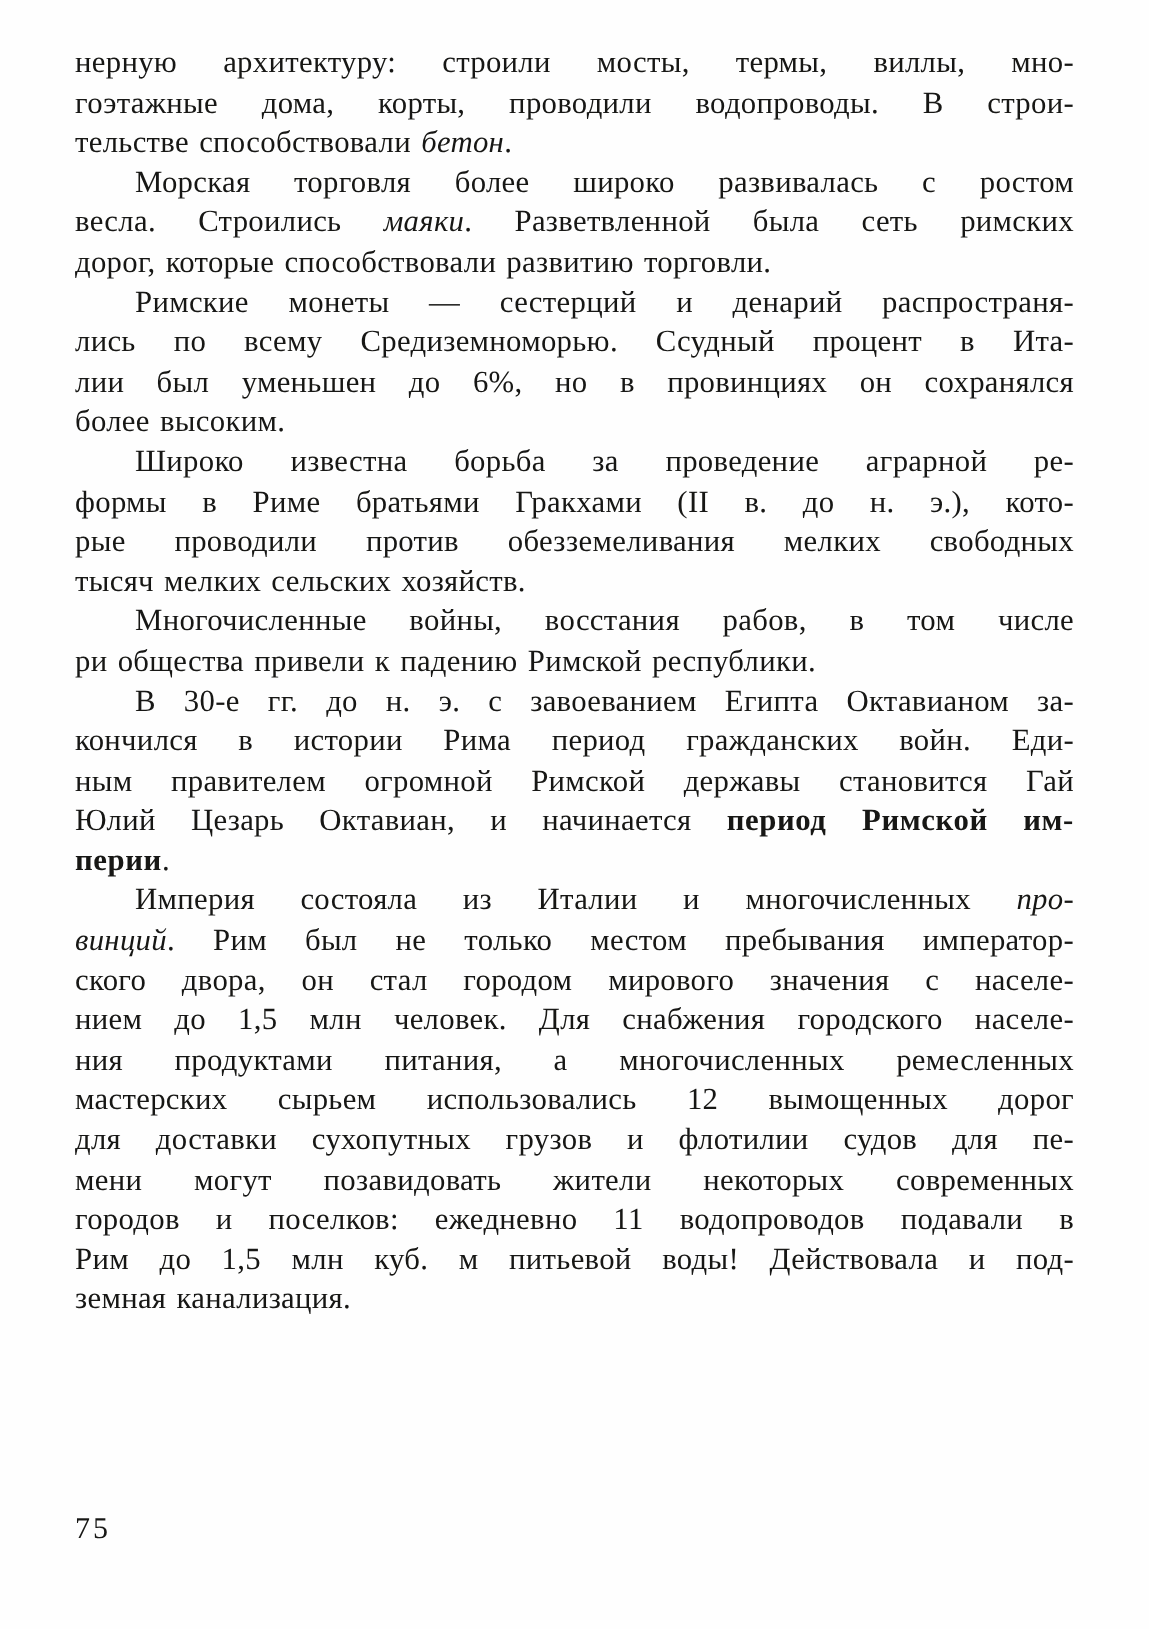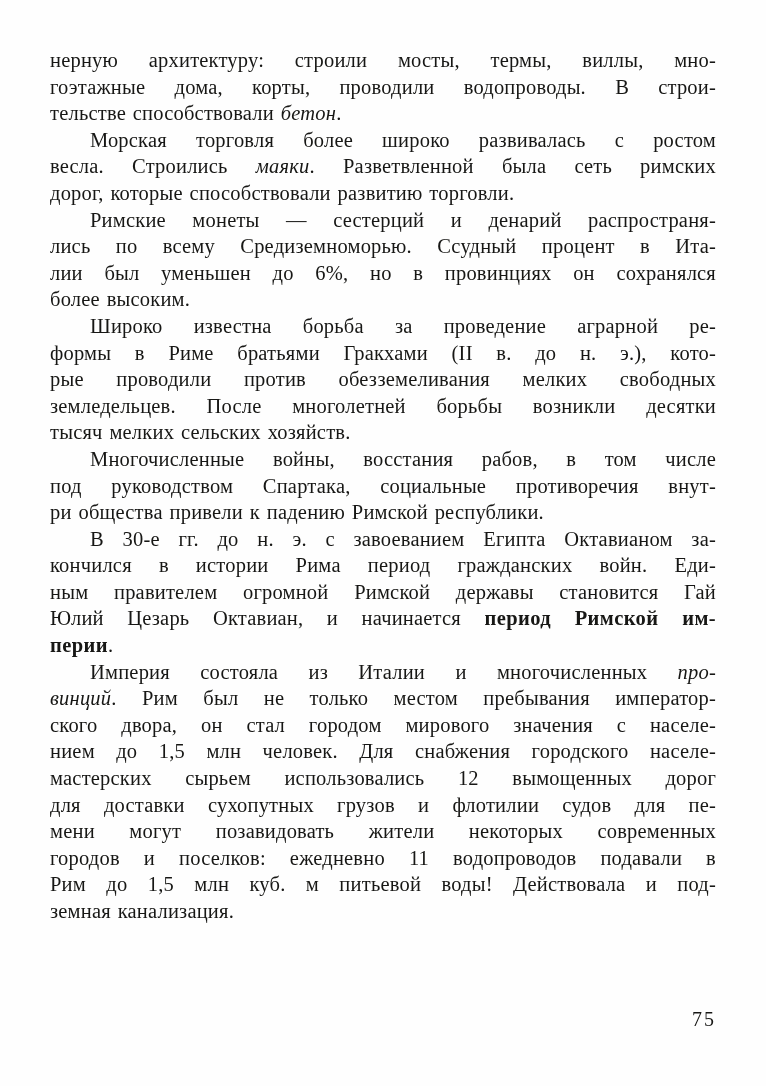--- a/index.html
+++ b/index.html
@@ -12,21 +12,21 @@
     width: 766px;
     height: 1086px;
     background: #fefefe;
     overflow: hidden;
     font-family: "Liberation Serif", "DejaVu Serif", serif;
     color: #171715;
   }
   .text-block {
     position: absolute;
     left: 50px;
-    top: 47px;
+    top: 29px;
     width: 666px;
     font-size: 20.5px;
     line-height: 26.6px;
     letter-spacing: 0.2px;
     word-spacing: 1.5px;
   }
   .line {
     text-align: justify;
     text-align-last: justify;
     text-justify: inter-word;
@@ -38,21 +38,21 @@
   .line.indent {
     text-indent: 40px;
   }
   .it { font-style: italic; }
   .bd { font-weight: bold; letter-spacing: 0.4px; }
   .page-number {
     position: absolute;
     top: 1008px;
     left: 50px;
     width: 666px;
-    text-align: right;
+    text-align: left;
     font-size: 20px;
     letter-spacing: 2px;
   }
 </style>
 </head>
 <body>
 
 <div class="scan-page">
   <div class="text-block">
       <div class="line"><span>нерную архитектуру: строили мосты, термы, виллы, мно-</span></div>
@@ -61,34 +61,33 @@
       <div class="line indent"><span>Морская торговля более широко развивалась с ростом</span></div>
       <div class="line"><span>весла. Строились </span><span class="it">маяки</span><span>. Разветвленной была сеть римских</span></div>
       <div class="line last"><span>дорог, которые способствовали развитию торговли.</span></div>
       <div class="line indent"><span>Римские монеты — сестерций и денарий распространя-</span></div>
       <div class="line"><span>лись по всему Средиземноморью. Ссудный процент в Ита-</span></div>
       <div class="line"><span>лии был уменьшен до 6%, но в провинциях он сохранялся</span></div>
       <div class="line last"><span>более высоким.</span></div>
       <div class="line indent"><span>Широко известна борьба за проведение аграрной ре-</span></div>
       <div class="line"><span>формы в Риме братьями Гракхами (II в. до н. э.), кото-</span></div>
       <div class="line"><span>рые проводили против обезземеливания мелких свободных</span></div>
-      <div class="line"><span>земледельцев. После многолетней борьбы возникли десятки</span></div>
       <div class="line last"><span>тысяч мелких сельских хозяйств.</span></div>
       <div class="line indent"><span>Многочисленные войны, восстания рабов, в том числе</span></div>
-      <div class="line"><span>под руководством Спартака, социальные противоречия внут-</span></div>
       <div class="line last"><span>ри общества привели к падению Римской республики.</span></div>
       <div class="line indent"><span>В 30-е гг. до н. э. с завоеванием Египта Октавианом за-</span></div>
       <div class="line"><span>кончился в истории Рима период гражданских войн. Еди-</span></div>
       <div class="line"><span>ным правителем огромной Римской державы становится Гай</span></div>
       <div class="line"><span>Юлий Цезарь Октавиан, и начинается </span><span class="bd">период Римской им-</span></div>
       <div class="line last"><span class="bd">перии</span><span>.</span></div>
       <div class="line indent"><span>Империя состояла из Италии и многочисленных </span><span class="it">про-</span></div>
       <div class="line"><span class="it">винций</span><span>. Рим был не только местом пребывания император-</span></div>
       <div class="line"><span>ского двора, он стал городом мирового значения с населе-</span></div>
       <div class="line"><span>нием до 1,5 млн человек. Для снабжения городского населе-</span></div>
+      <div class="line"><span>ния продуктами питания, а многочисленных ремесленных</span></div>
       <div class="line"><span>мастерских сырьем использовались 12 вымощенных дорог</span></div>
       <div class="line"><span>для доставки сухопутных грузов и флотилии судов для пе-</span></div>
       <div class="line"><span>мени могут позавидовать жители некоторых современных</span></div>
       <div class="line"><span>городов и поселков: ежедневно 11 водопроводов подавали в</span></div>
       <div class="line"><span>Рим до 1,5 млн куб. м питьевой воды! Действовала и под-</span></div>
       <div class="line last"><span>земная канализация.</span></div>
     </div>
   <div class="page-number">75</div>
 </div>
 

